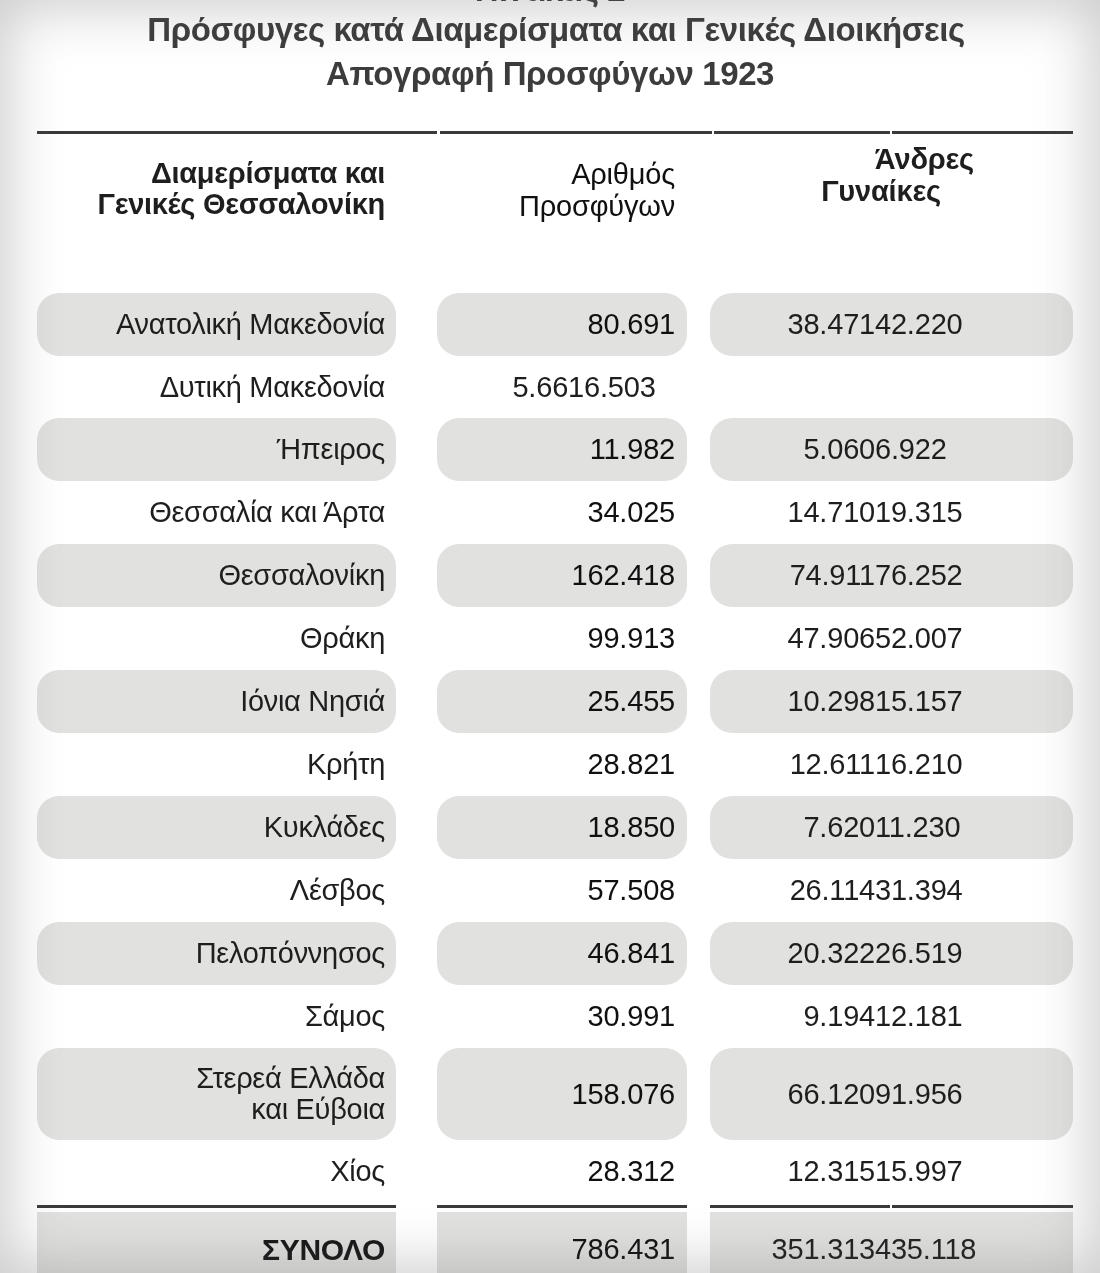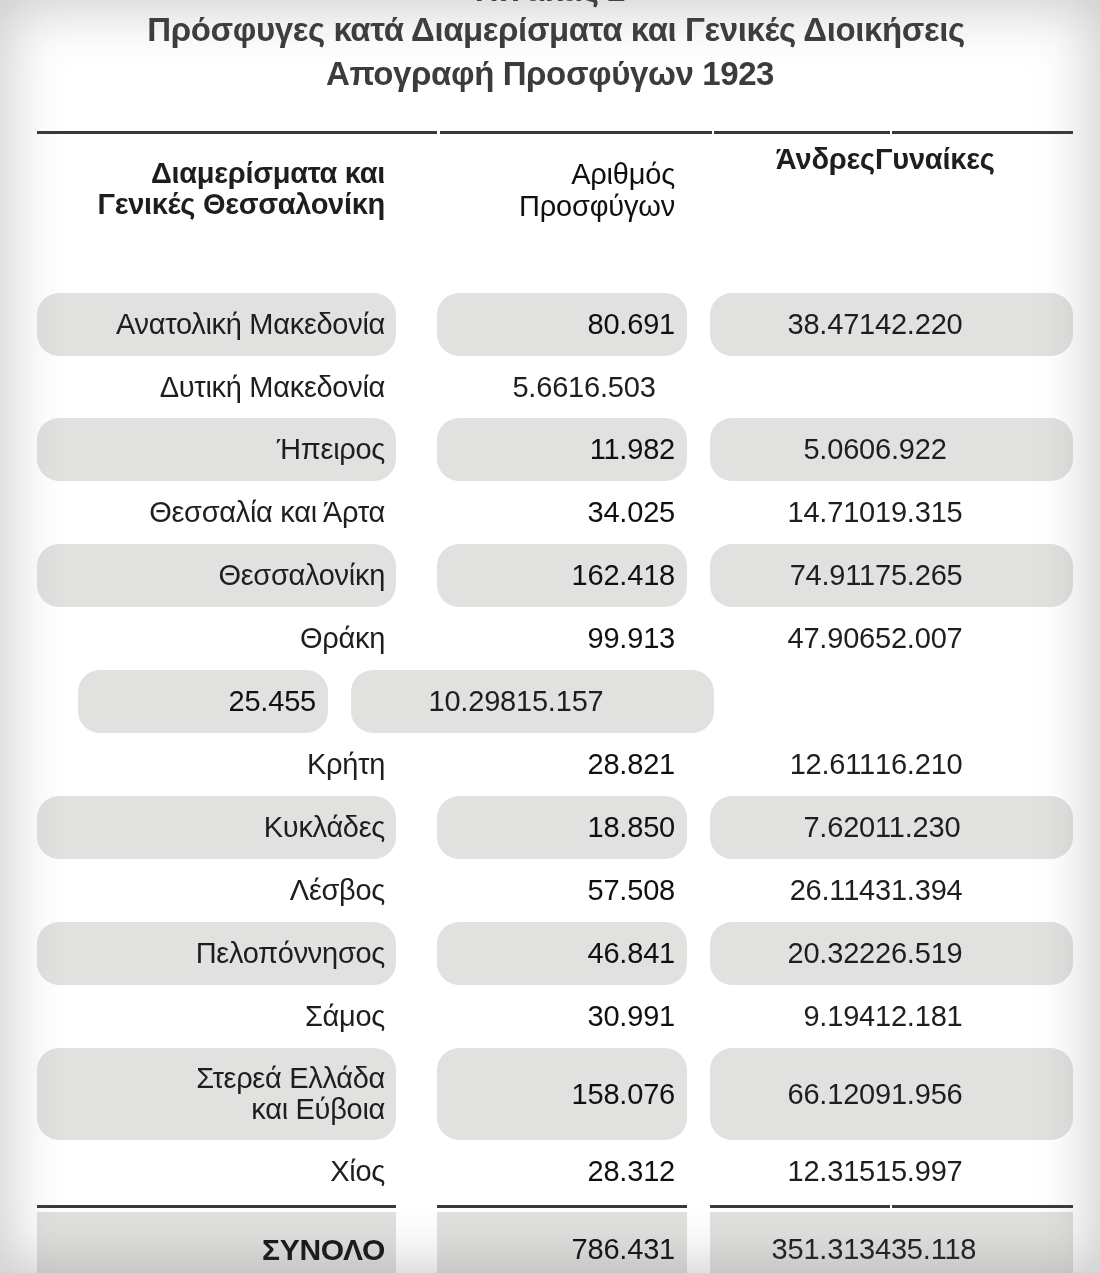--- a/index.html
+++ b/index.html
@@ -49,21 +49,21 @@
 
   .thead{display:flex;margin-top:9px;align-items:flex-start;}
   .thead .cell{
     font-weight:bold;font-size:30px;line-height:32px;
     color:var(--header-text);text-align:right;
     white-space:pre-line;letter-spacing:-0.3px;
     background:transparent;
   }
   .thead .a{width:359px;}
   .thead .b{width:250px;margin-left:41px;}
-  .thead .c{width:363px;margin-left:23px;display:flex;}
+  .thead .c{width:363px;margin-left:23px;display:flex;flex-direction:column;}
   .thead .men{width:178px;text-align:right;}
   .thead .women{flex:1;text-align:right;}
 
   .tbody{margin-top:56px;}
 
   .row{display:flex;min-height:62px;align-items:stretch;}
   .cell{display:flex;align-items:center;justify-content:flex-end;
         padding-top:15px;padding-bottom:15px;}
   .cell.a{width:359px;padding-right:11px;
           font-size:29px;color:var(--body-text);text-align:right;
@@ -171,38 +171,41 @@
 
   <div class="row shaded">
     <div class="cell a">
       <span class="label">Θεσσαλονίκη</span>
     </div>
     <div class="cell b">
       <span>162.418</span>
     </div>
     <div class="cell c">
       <div class="men">74.911</div>
-      <div class="women">75.265</div>
+      <div class="women">76.252</div>
     </div>
   </div>
 
   <div class="row">
     <div class="cell a">
       <span class="label">Θράκη</span>
     </div>
     <div class="cell b">
       <span>99.913</span>
     </div>
     <div class="cell c">
       <div class="men">47.906</div>
       <div class="women">52.007</div>
     </div>
   </div>
 
   <div class="row shaded">
+    <div class="cell a">
+      <span class="label">Ιόνια Νησιά</span>
+    </div>
     <div class="cell b">
       <span>25.455</span>
     </div>
     <div class="cell c">
       <div class="men">10.298</div>
       <div class="women">15.157</div>
     </div>
   </div>
 
   <div class="row">

